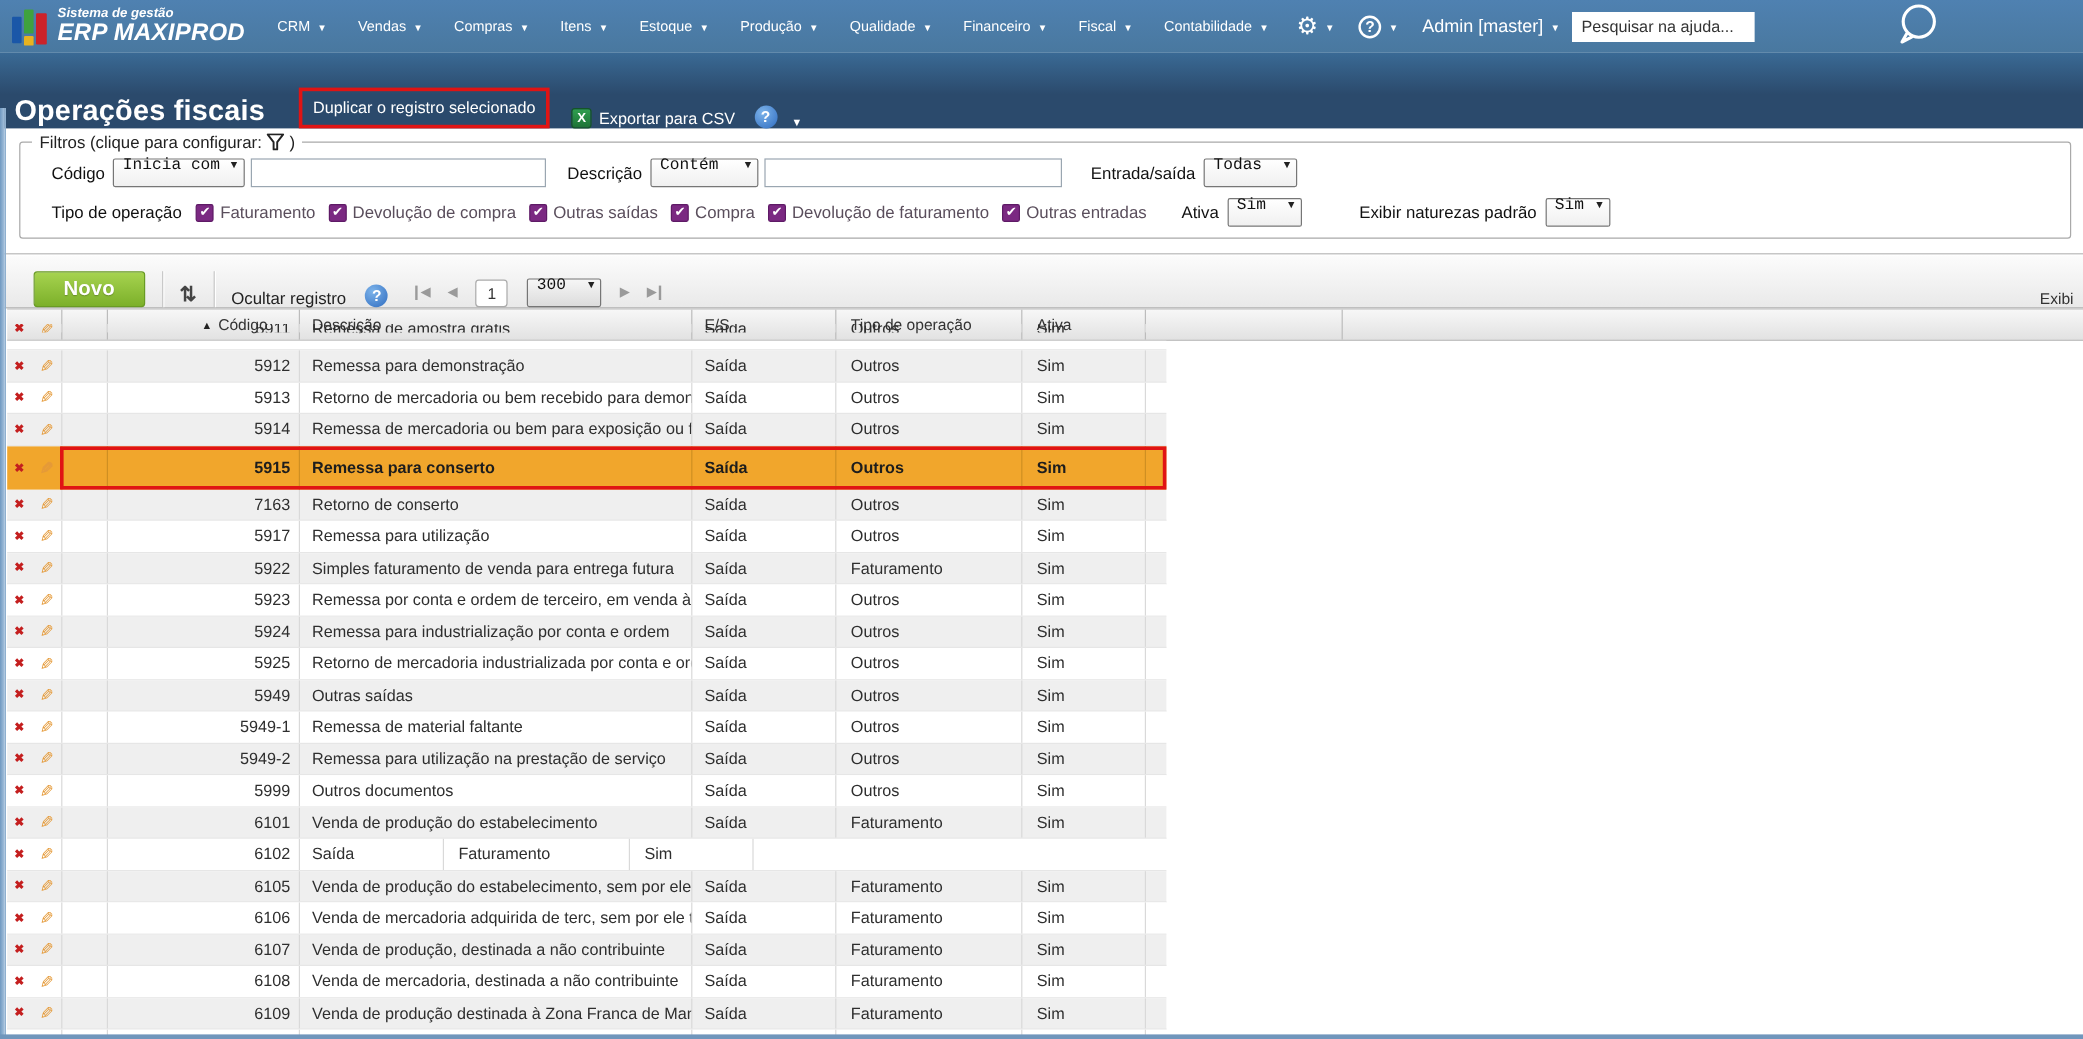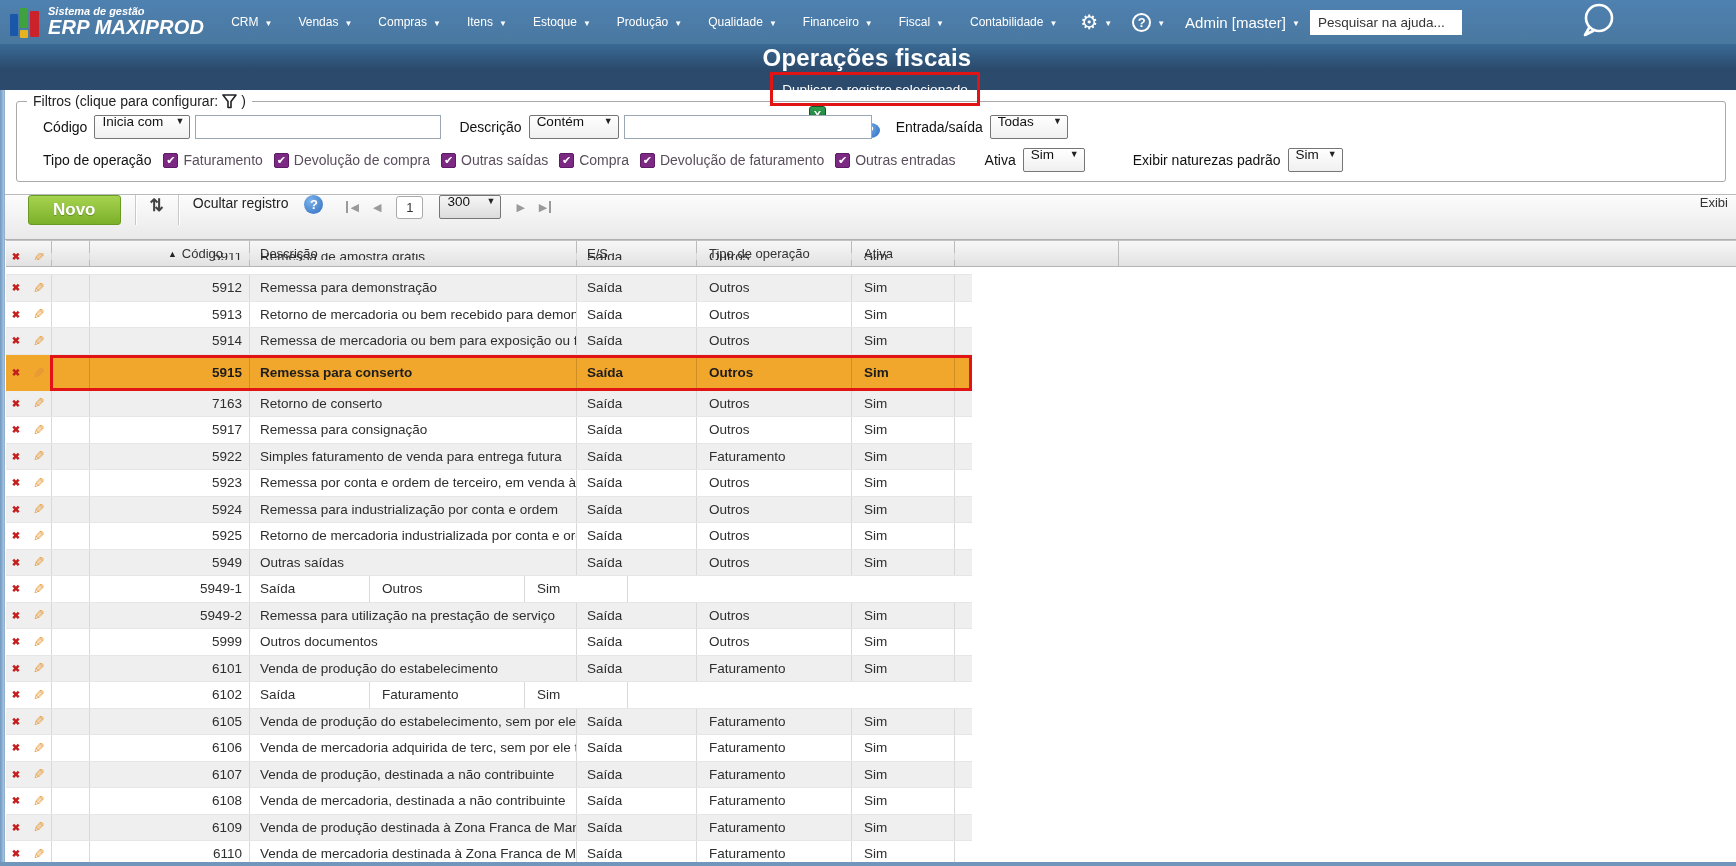--- a/index.html
+++ b/index.html
@@ -25,52 +25,52 @@
   .gear-glyph { font-size:20px; line-height:20px; }
   .help-ring { width:19px; height:19px; border:2px solid #fff; border-radius:50%; font-size:13px; font-weight:bold;
     display:flex; align-items:center; justify-content:center; }
   .user-menu { display:flex; align-items:center; margin:0 10px; font-size:15px; white-space:nowrap; }
   .help-search { width:152px; height:25px; border:1px solid #fff; background:#fff; font-size:13.5px; padding:2px 7px;
     font-family:"Liberation Sans", sans-serif; color:#222; }
   .help-search::placeholder { color:#333; opacity:1; }
   .chat-wrap { margin-left:auto; margin-right:118px; }
 
   
-  .page-header { height:46px; background:linear-gradient(#3a6a95,#2b4a6c 55%); display:flex; align-items:center; color:#fff;flex-direction:column; }
+  .page-header { height:63px; background:linear-gradient(#3a6a95,#2b4a6c 55%); display:flex; align-items:flex-end; color:#fff; }
   .page-title { font-size:24px; font-weight:bold; padding:0 14px 0 12px; letter-spacing:.2px; }
   .annotation-box { border:3px solid #e01414; padding:5px 9px; margin-left:14px; }
   .hdr-btn { font-size:13.5px; color:#fff; cursor:pointer; white-space:nowrap; }
   .export-group { display:flex; align-items:center; margin-left:18px; cursor:pointer; }
   .excel-icon { width:17px; height:17px; background:linear-gradient(#2f9e4f,#1d7337); border-radius:3px; color:#fff;
     font-size:11px; font-weight:bold; display:flex; align-items:center; justify-content:center; margin-right:6px;
     border:1px solid #145527; }
   .help-ball { width:19px; height:19px; border-radius:50%; background:radial-gradient(circle at 35% 30%, #7cb3ea, #2f6cc0);
     color:#fff; font-size:13px; font-weight:bold; display:flex; align-items:center; justify-content:center; margin:0 12px 0 16px; }
   .hdr-caret { font-size:9px; }
 
   
   .filters { margin:3px 10px 0 16px; border:1px solid #a9a9a9; border-radius:3px; padding:1px 10px 9px 10px; background:#fff; }
   .filters legend { font-size:14px; color:#222; padding:0 6px; display:flex; align-items:center; }
   .funnel-svg { margin:0 4px; }
   .f-row { display:flex; align-items:center; padding-left:16px; margin-top:5px; }
   .f-label { font-size:14px; color:#111; margin-right:7px; white-space:nowrap; }
   .sel { display:inline-flex; align-items:center; justify-content:space-between; border:1px solid #767676;
     background:linear-gradient(#fff,#f0f0f0); height:24px; padding:0 5px 12px 7px; font-size:13.5px; color:#111;
-    cursor:pointer; border-radius:2px; }
+    cursor:pointer; border-radius:2px;font-family:Liberation Mono, monospace; }
   .sel .sel-arrow { font-size:9px; margin-left:9px; color:#222; }
   .f-input { height:24px; border:1px solid #9aa6b1; background:#fff; margin-left:5px; }
   .gap18 { width:18px; } .gap24 { width:24px; }
   .chk-item { display:flex; align-items:center; margin-right:11px; cursor:pointer; }
   .chkbox { width:15px; height:15px; background:#7b2982; border:1px solid #5e1a66; border-radius:2px; color:#fff;
     font-size:11px; line-height:13px; text-align:center; margin-right:5px; flex:0 0 auto; }
   .chk-label { font-size:14px; color:#5a4e5c; white-space:nowrap; }
 
   
   .toolbar { margin-top:12px; height:46px; border-top:1px solid #b9b9b9; border-bottom:1px solid #b0b0b0;
-    background:linear-gradient(#fcfcfc,#e9e9e9); box-shadow:inset 0 1px 0 #fff; display:flex; align-items:flex-start;
+    background:linear-gradient(#fcfcfc,#e9e9e9); box-shadow:inset 0 1px 0 #fff; display:flex; align-items:flex-end;
     padding:0 6px 0 28px; }
   .btn-novo { background:linear-gradient(#a6d34f,#7cb02a); border:1px solid #699b24; border-radius:3px; color:#fff;
     font-size:17px; font-weight:bold; padding:4px 24px; cursor:pointer; text-shadow:0 1px 1px rgba(0,0,0,.25); }
   .tb-sep { width:1px; height:30px; background:#c9c9c9; margin:0 14px; box-shadow:1px 0 0 #fff; }
   .refresh-glyph { font-size:17px; font-weight:bold; color:#444; cursor:pointer; }
   .btn-flat { font-size:14px; color:#222; cursor:pointer; white-space:nowrap; }
   .tb-help { margin:0 16px; }
   .pager { display:flex; align-items:center; }
   .pg { font-size:11px; color:#9a9a9a; margin:0 7px; cursor:pointer; line-height:12px; }
   .pg-first { border-left:2px solid #9a9a9a; padding-left:2px; }
@@ -406,21 +406,21 @@
     </div>
       <div class="row" style="">
       <span class="cell c-del">
         <span class="del-glyph">✖</span>
       </span>
       <span class="cell c-edit">
         <span class="edit-glyph">✎</span>
       </span>
       <span class="cell c-sp"></span>
       <span class="cell c-cod">5917</span>
-      <span class="cell c-desc">Remessa para consignação</span>
+      <span class="cell c-desc">Remessa para utilização</span>
       <span class="cell c-es">Saída</span>
       <span class="cell c-tipo">Outros</span>
       <span class="cell c-ativa">Sim</span>
     </div>
       <div class="row alt" style="">
       <span class="cell c-del">
         <span class="del-glyph">✖</span>
       </span>
       <span class="cell c-edit">
         <span class="edit-glyph">✎</span>
@@ -490,20 +490,21 @@
     </div>
       <div class="row" style="">
       <span class="cell c-del">
         <span class="del-glyph">✖</span>
       </span>
       <span class="cell c-edit">
         <span class="edit-glyph">✎</span>
       </span>
       <span class="cell c-sp"></span>
       <span class="cell c-cod">5949-1</span>
+      <span class="cell c-desc">Remessa de material faltante</span>
       <span class="cell c-es">Saída</span>
       <span class="cell c-tipo">Outros</span>
       <span class="cell c-ativa">Sim</span>
     </div>
       <div class="row alt" style="">
       <span class="cell c-del">
         <span class="del-glyph">✖</span>
       </span>
       <span class="cell c-edit">
         <span class="edit-glyph">✎</span>

